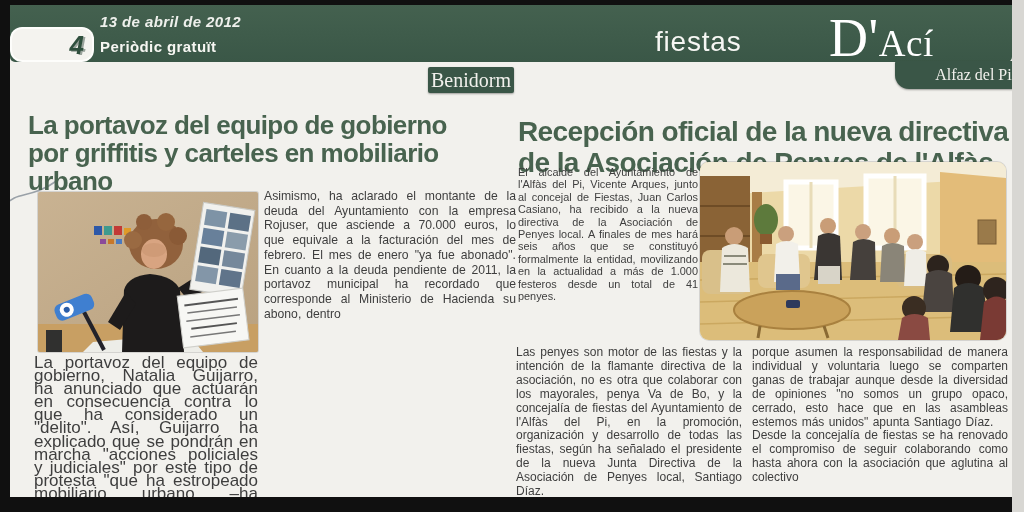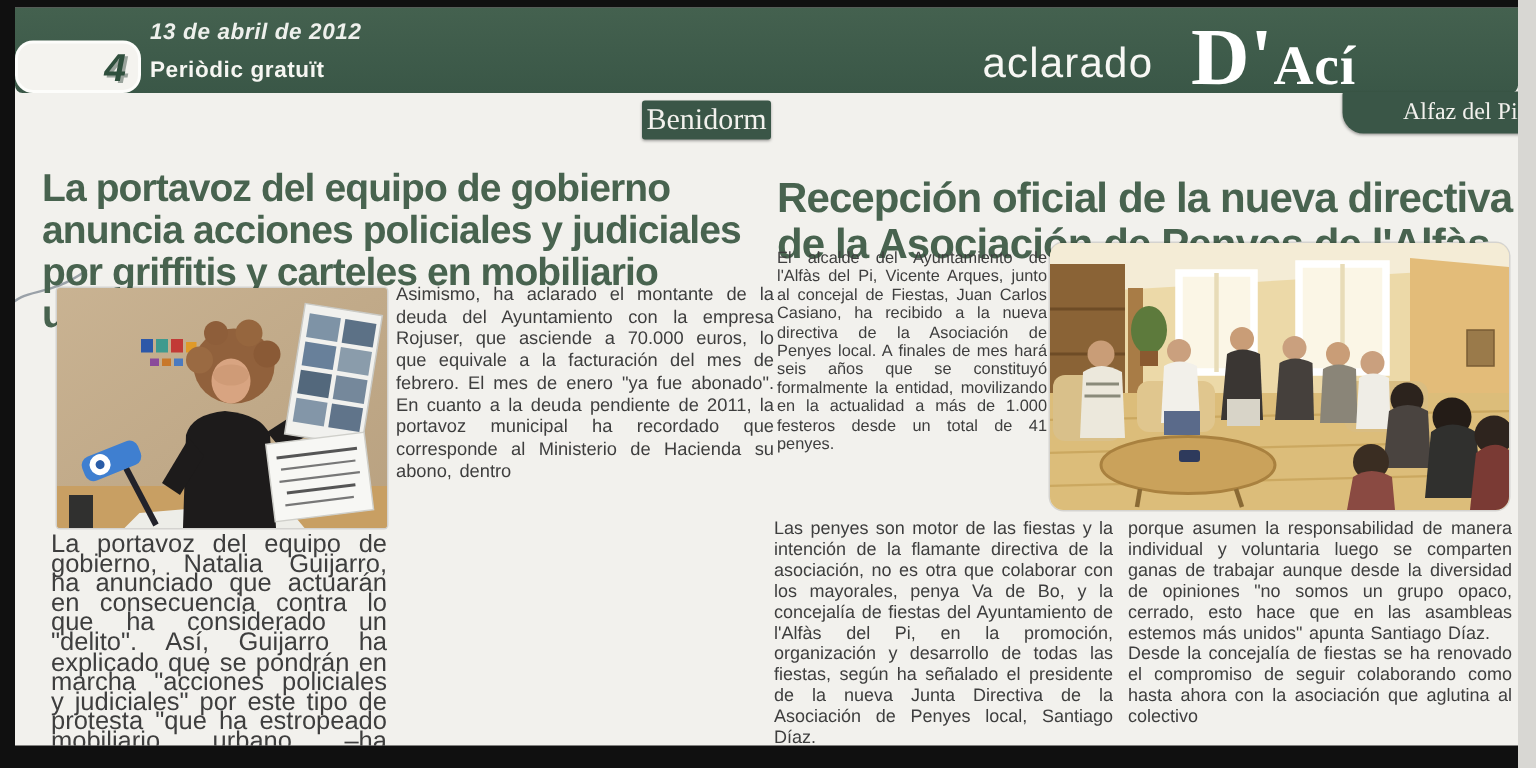--- a/index.html
+++ b/index.html
@@ -14,22 +14,22 @@
   
   .masthead{position:absolute;left:10px;top:5px;width:1002px;height:57px;
             background:linear-gradient(#44614f,#3a5747);border-radius:0 0 5px 5px;}
   .page-pill{position:absolute;left:2px;top:24px;width:80px;height:31px;background:#f4f3ef;
              border-radius:10px;box-shadow:0 0 0 2px #fdfdfb;}
   .page-num{position:absolute;right:8px;top:1px;font-size:26px;font-weight:bold;color:#2f4f3d;
             text-shadow:2px 1px 0 #9aa39c;font-style:italic;}
   .m-date{position:absolute;left:90px;top:8px;color:#eef0ec;font-size:15px;font-weight:bold;font-style:italic;letter-spacing:0.4px;}
   .m-tagline{position:absolute;left:90px;top:33px;color:#f6f6f2;font-size:15px;font-weight:bold;letter-spacing:0.4px;}
   .m-section{position:absolute;left:645px;top:21px;color:#f7f7f4;font-size:28px;letter-spacing:0.8px;}
-  .m-brand{position:absolute;left:784px;top:2px;color:#ffffff;font-family:"Liberation Serif",serif;
-           font-weight:bold;font-size:37px;letter-spacing:0.5px;}
+  .m-brand{position:absolute;left:819px;top:2px;color:#ffffff;font-family:"Liberation Serif",serif;
+           font-weight:normal;font-size:37px;letter-spacing:0.5px;}
   .m-brand::first-letter{font-size:54px;}
   
   .tag{position:absolute;background:#3a5647;color:#f2f1ed;text-align:center;
        font-family:"Liberation Serif",serif;box-shadow:0 1px 2px rgba(0,0,0,.35);}
   .tag-benidorm{left:428px;top:67px;width:86px;height:26px;line-height:26px;font-size:20px;border-radius:2px;}
   .tag-alfaz{left:878px;top:61px;width:157px;height:28px;line-height:28px;font-size:16px;border-radius:2px 2px 2px 14px;margin-left:17px;}
   
   .headline{position:absolute;font-weight:bold;color:#48634f;letter-spacing:-0.6px;}
   .headline-left{left:28px;top:94px;width:494px;font-size:26px;line-height:28px;}
   .headline-right{left:518px;top:97px;width:492px;font-size:28px;line-height:31px;}
@@ -53,35 +53,34 @@
 <body>
 
 <div class="page">
 
   <header class="masthead">
     <div class="page-pill">
       <span class="page-num">4</span>
     </div>
     <div class="m-date">13 de abril  de 2012</div>
     <div class="m-tagline">Periòdic gratuït</div>
-    <div class="m-section">aclarado</div>
+    <div class="m-section">fiestas</div>
     <div class="m-brand">D'Ací</div>
   </header>
 
   <div class="tag tag-benidorm">Benidorm</div>
   <div class="tag tag-alfaz">Alfaz del Pi</div>
 
   <svg class="artifact" width="64" height="44" viewBox="0 0 64 44">
     <path d="M4,38 C18,22 30,32 58,12" stroke="#9aa1a8" stroke-width="1.6" fill="none"></path>
   </svg>
 
   <section>
     <h1 class="headline headline-left">
       <span>La portavoz del equipo de gobierno</span>
-      <span>anuncia acciones policiales y judiciales</span>
       <span>por griffitis y carteles en mobiliario urbano</span>
     </h1>
 
     <div class="photo photo-left">
       <svg width="220" height="160" viewBox="0 0 220 160">
         <rect width="220" height="160" fill="#c3ac8c"></rect>
         <rect width="220" height="160" fill="url(#gA)"></rect>
         <defs>
           <linearGradient id="gA" x1="0" y1="0" x2="1" y2="1">
             <stop offset="0" stop-color="#cdb796" stop-opacity="0.6"></stop>

